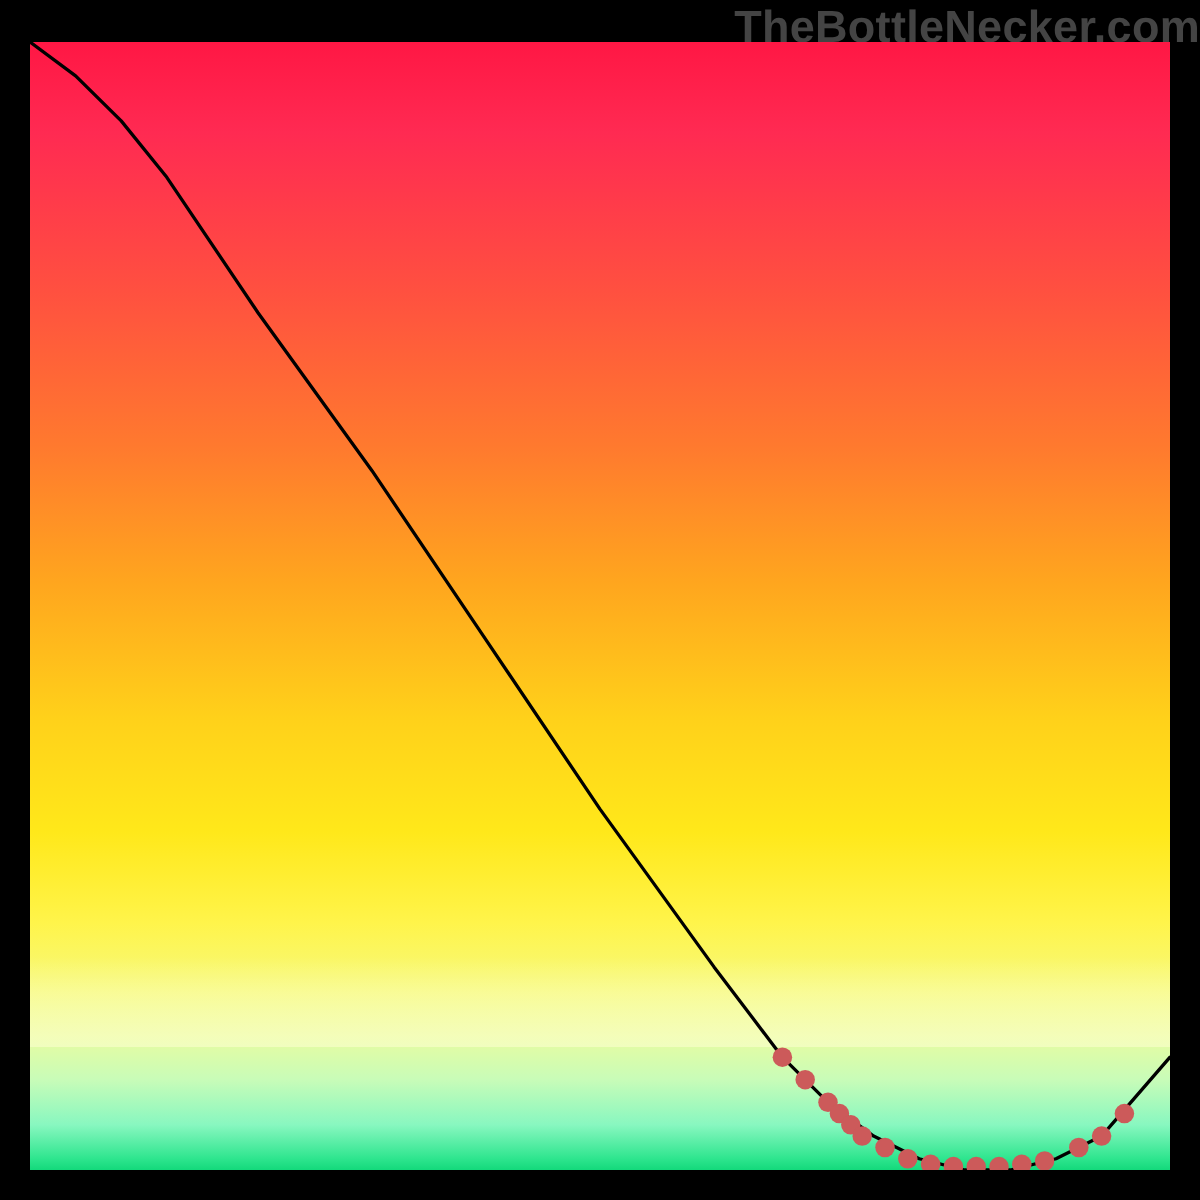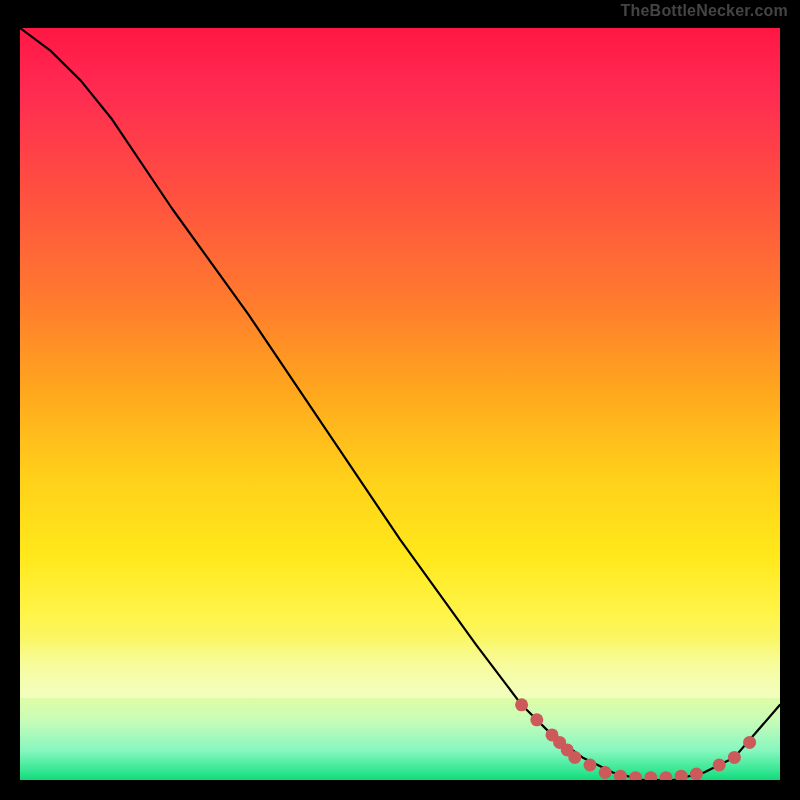--- a/index.html
+++ b/index.html
@@ -13,23 +13,23 @@
   }
   .frame {
     position: relative;
     width: 800px;
     height: 800px;
     background: #000;
   }
   .watermark {
     position: absolute;
     top: 2px;
-    right: 12px;
+    right: 0;
     color: #444;
-    font-size: 16px;
+    font-size: 30px;
     font-weight: 600;
     letter-spacing: 0.2px;
     font-family: Arial, Helvetica, sans-serif;
     margin-left: 23px;
   }
   .plot {
     position: absolute;
     left: 20px;
     top: 28px;
     width: 760px;

